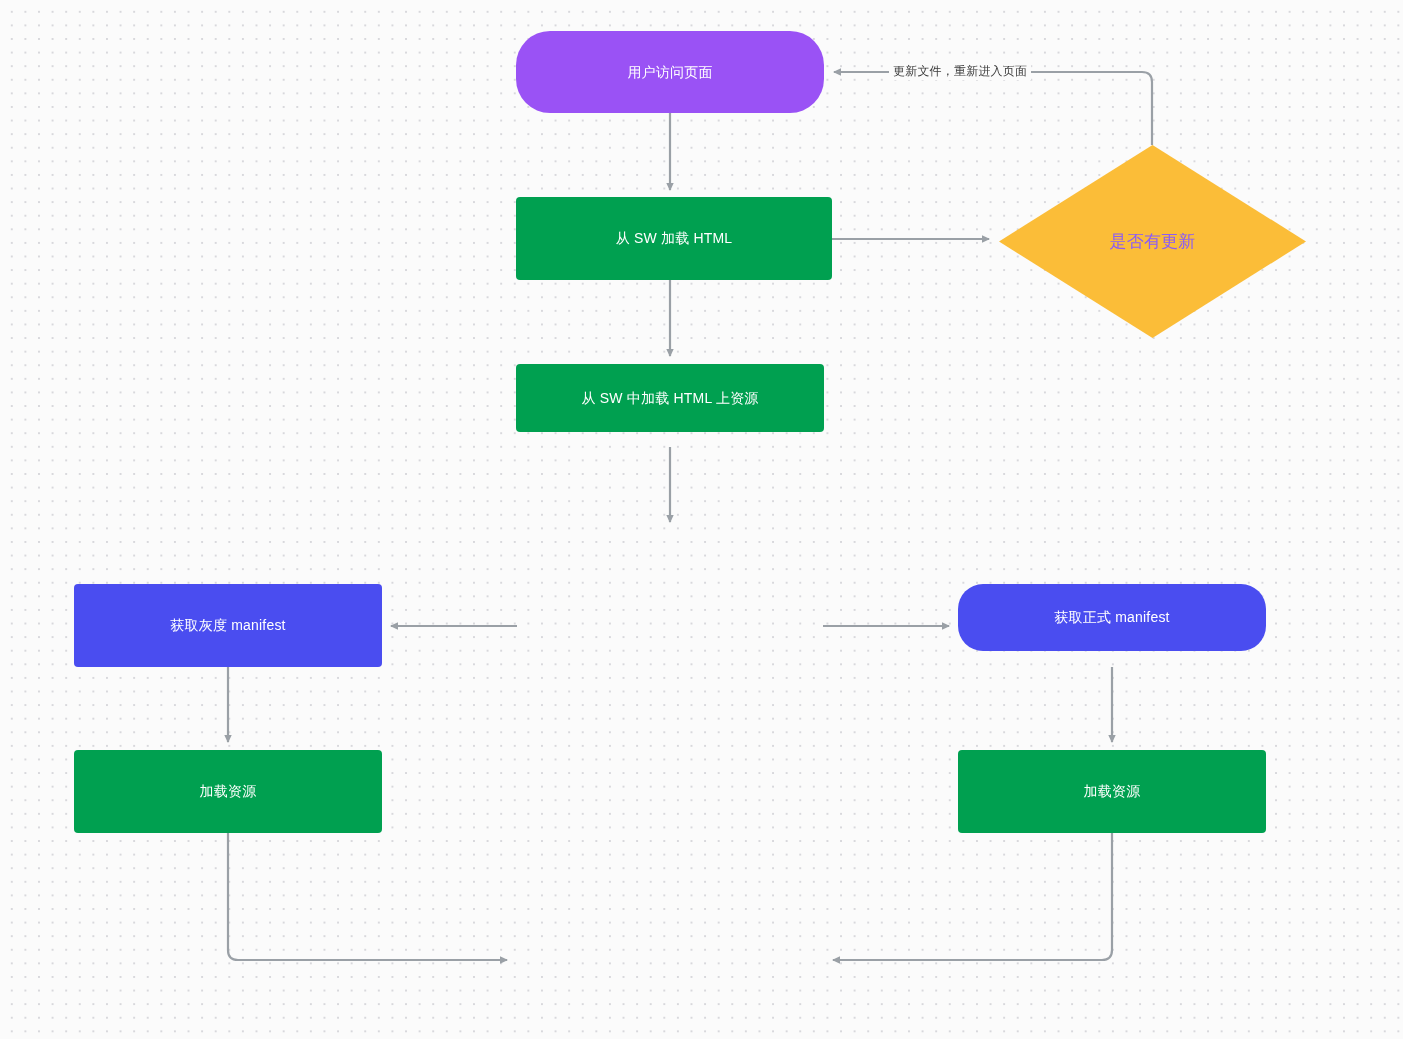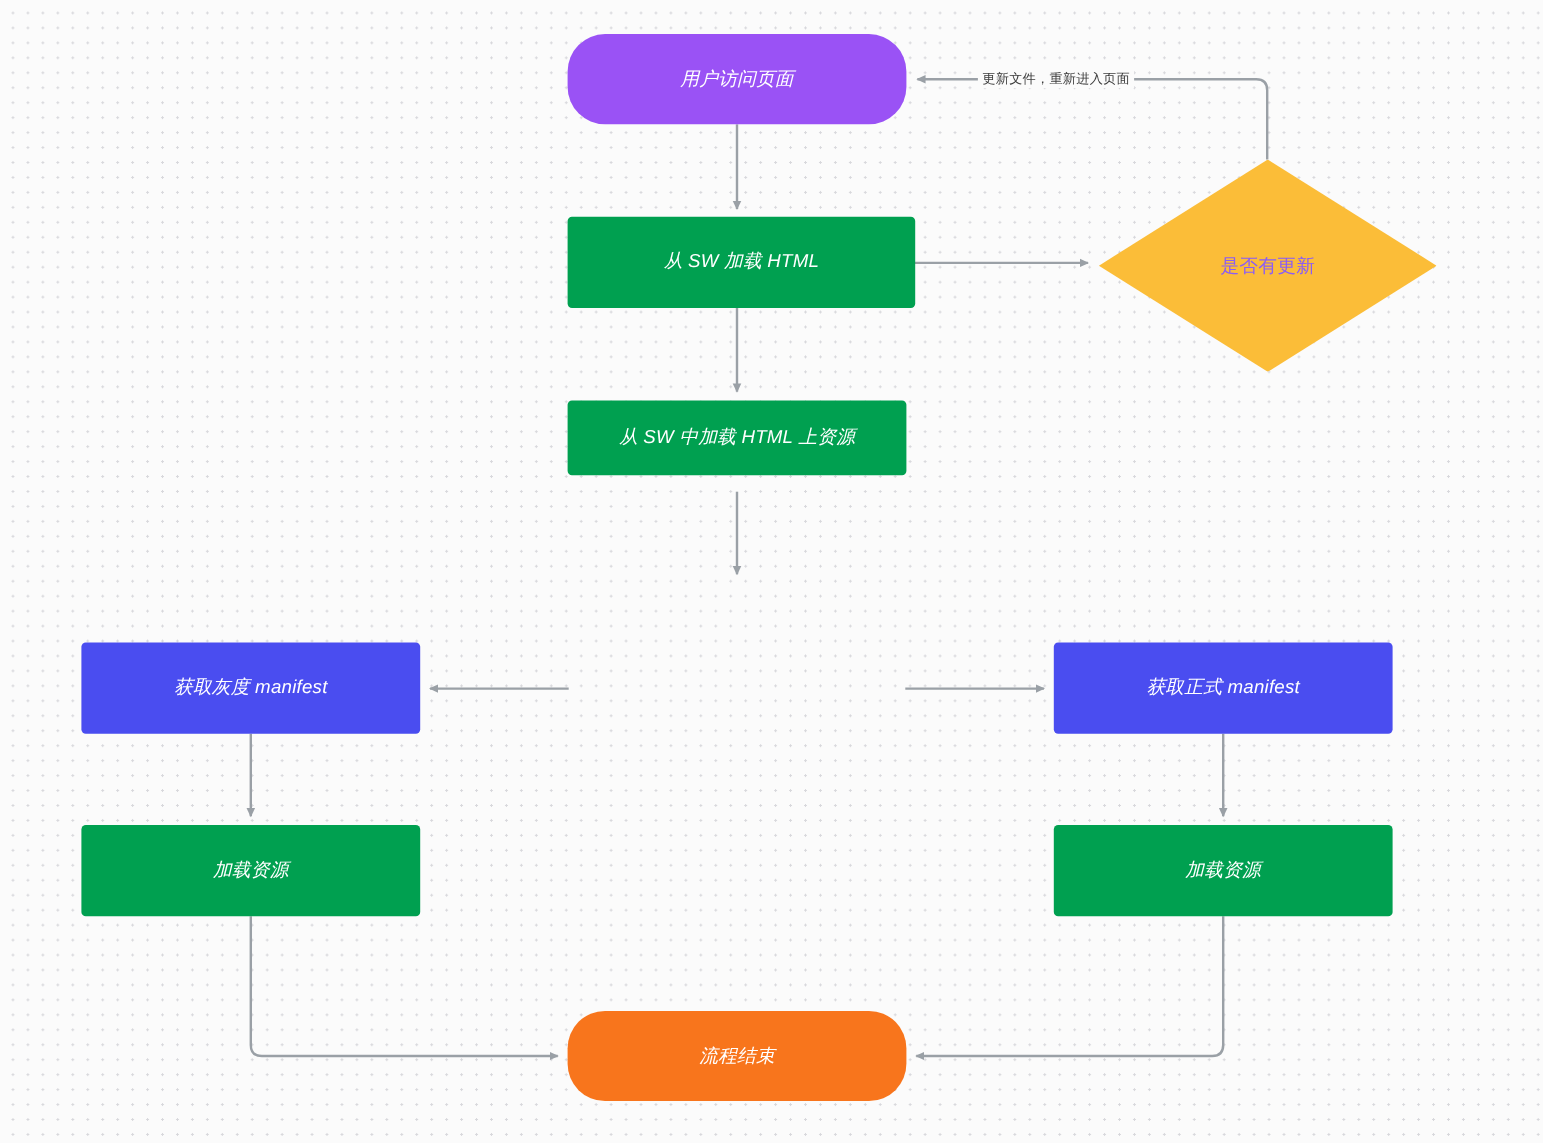--- a/index.html
+++ b/index.html
@@ -42,21 +42,21 @@
     border-radius: 4px;
   }
   .node-round {
     border-radius: 34px;
   }
   .node-label {
     display: block;
     padding: 0 14px;
     letter-spacing: 0.2px;
   }
-  .label-light { color: #ffffff; font-size: 17px; font-style: italic; }
+  .label-light { color: #ffffff; font-size: 14px; }
 
   .diamond-wrap {
     position: absolute;
     display: flex;
     align-items: center;
     justify-content: center;
   }
   .diamond-shape {
     position: absolute;
     left: 0; top: 0;
@@ -134,29 +134,26 @@
 
   <div class="node node-rect" style="left:516px; top:364px; width:308px; height:68px; background:#00a050;">
     <span class="node-label label-light">从 SW 中加载 HTML 上资源</span>
   </div>
 
 
   <div class="node node-rect" style="left:74px; top:584px; width:308px; height:83px; background:#4a4df0;">
     <span class="node-label label-light">获取灰度 manifest</span>
   </div>
 
-  <div class="node node-rect" style="left:958px; top:584px; width:308px; height:83px; background:#4a4df0;">
+  <div class="node node-rect" style="left:958px; top:584px; width:308px; height:67px; background:#4a4df0;border-radius:25px;">
     <span class="node-label label-light">获取正式 manifest</span>
   </div>
 
   <div class="node node-rect" style="left:74px; top:750px; width:308px; height:83px; background:#00a050;">
     <span class="node-label label-light">加载资源</span>
   </div>
 
   <div class="node node-rect" style="left:958px; top:750px; width:308px; height:83px; background:#00a050;">
     <span class="node-label label-light">加载资源</span>
   </div>
 
-  <div class="node node-round" style="left:516px; top:919px; width:308px; height:82px; background:#f8751c;">
-    <span class="node-label label-light">流程结束</span>
-  </div>
 
 </div>
 
 </body></html>

